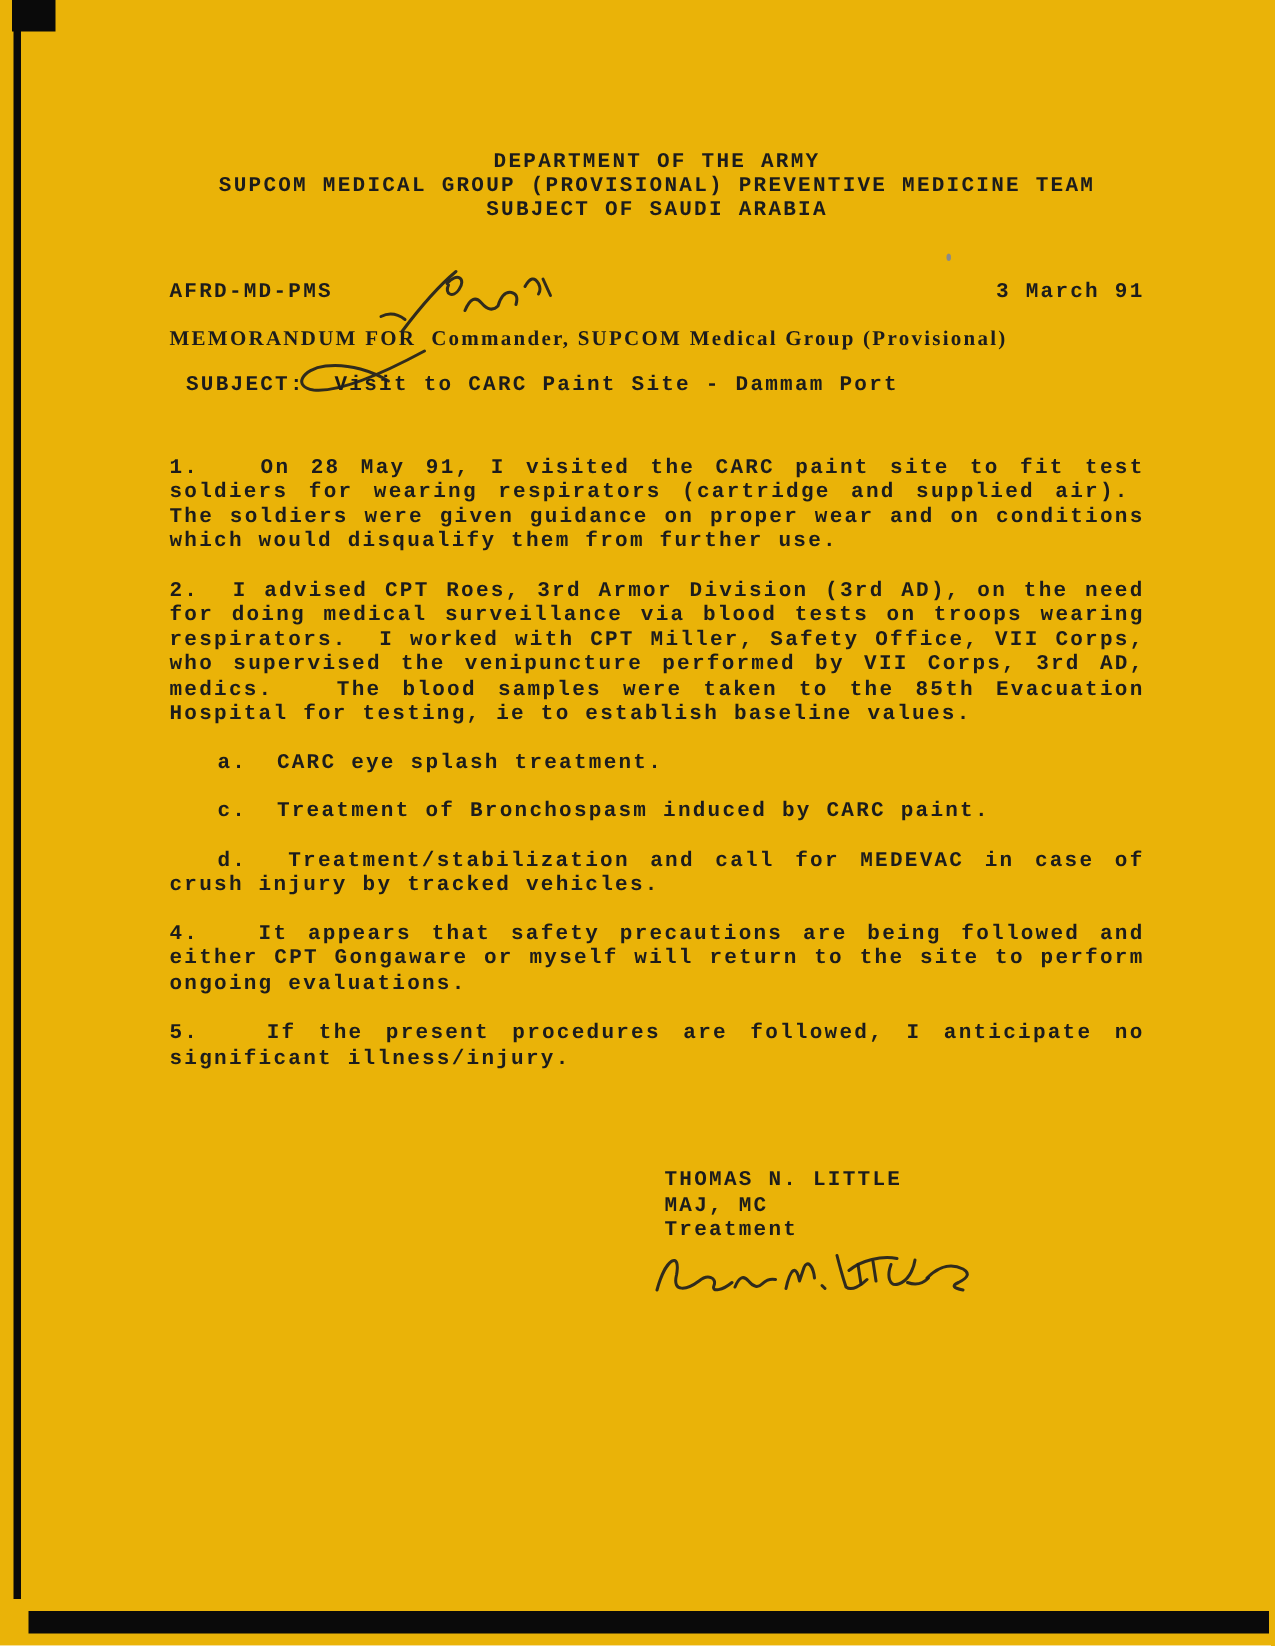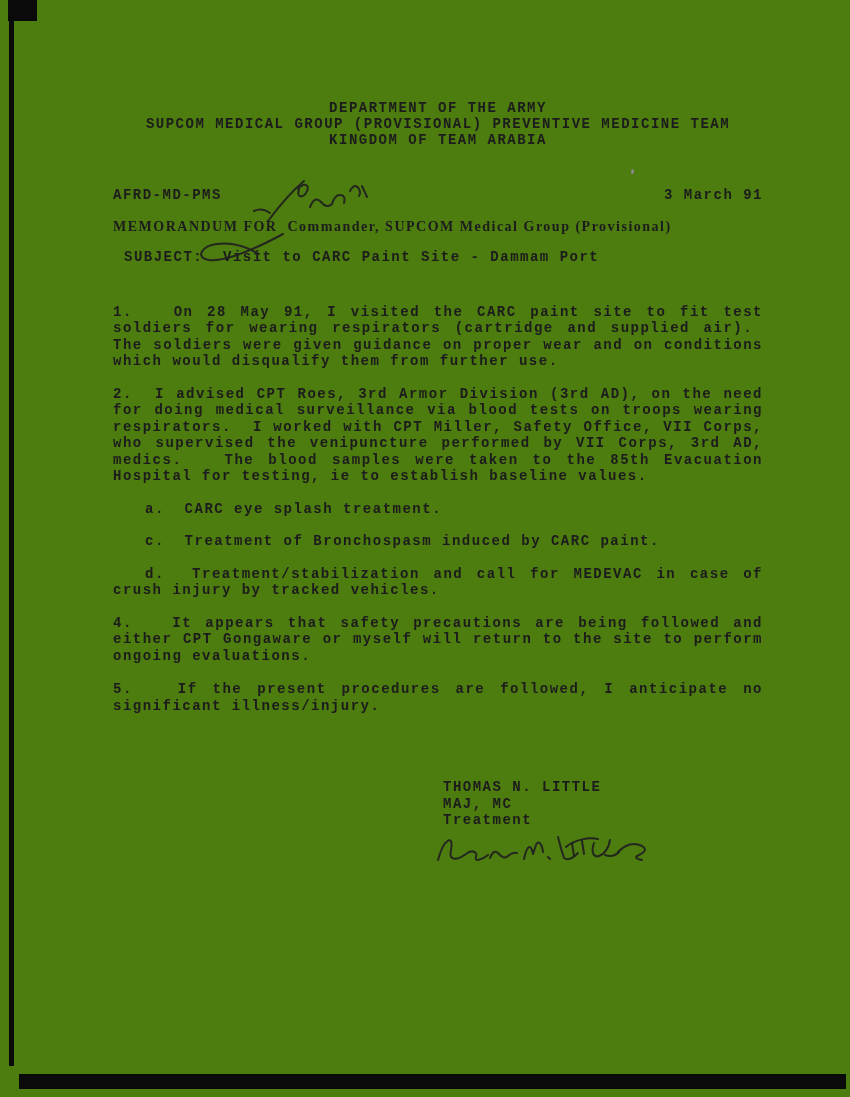--- a/index.html
+++ b/index.html
@@ -1,21 +1,21 @@
 <!DOCTYPE html>
 <html><head>
 <meta charset="utf-8">
 <style>
   * { margin: 0; padding: 0; box-sizing: border-box; }
   html, body { background: #ffffff; }
   .page {
     position: relative;
     width: 850px;
     height: 1097px;
-    background: #4d7c0f;
+    background: #eab308;
     overflow: hidden;
     font-family: "Liberation Mono", "DejaVu Sans Mono", monospace;
     font-weight: bold;
     color: #1c1c1c;
   }
   
   .mark { position: absolute; background: #0a0a0a; }
   .corner-top   { left: 8px;  top: 0;      width: 29px;  height: 21px; }
   .edge-left    { left: 9px;  top: 0;      width: 5px;   height: 1066px; }
   .bar-bottom   { left: 19px; top: 1074px; width: 827px; height: 15px; }
@@ -77,21 +77,21 @@
   <div class="mark corner-top"></div>
   <div class="mark edge-left"></div>
   <div class="mark bar-bottom"></div>
   <div class="speck"></div>
 
   <div class="content">
 
     <div class="letterhead">
       <div>DEPARTMENT OF THE ARMY</div>
       <div>SUPCOM MEDICAL GROUP (PROVISIONAL) PREVENTIVE MEDICINE TEAM</div>
-      <div>KINGDOM OF TEAM ARABIA</div>
+      <div>SUBJECT OF SAUDI ARABIA</div>
     </div>
 
     <div class="row-office">
       <span>AFRD-MD-PMS</span>
       <span>3 March 91</span>
     </div>
 
     <div class="memo-line">MEMORANDUM FOR&nbsp;&nbsp;Commander, SUPCOM Medical Group (Provisional)</div>
 
     <div class="subject-line">SUBJECT:&nbsp; Visit to CARC Paint Site - Dammam Port</div>

